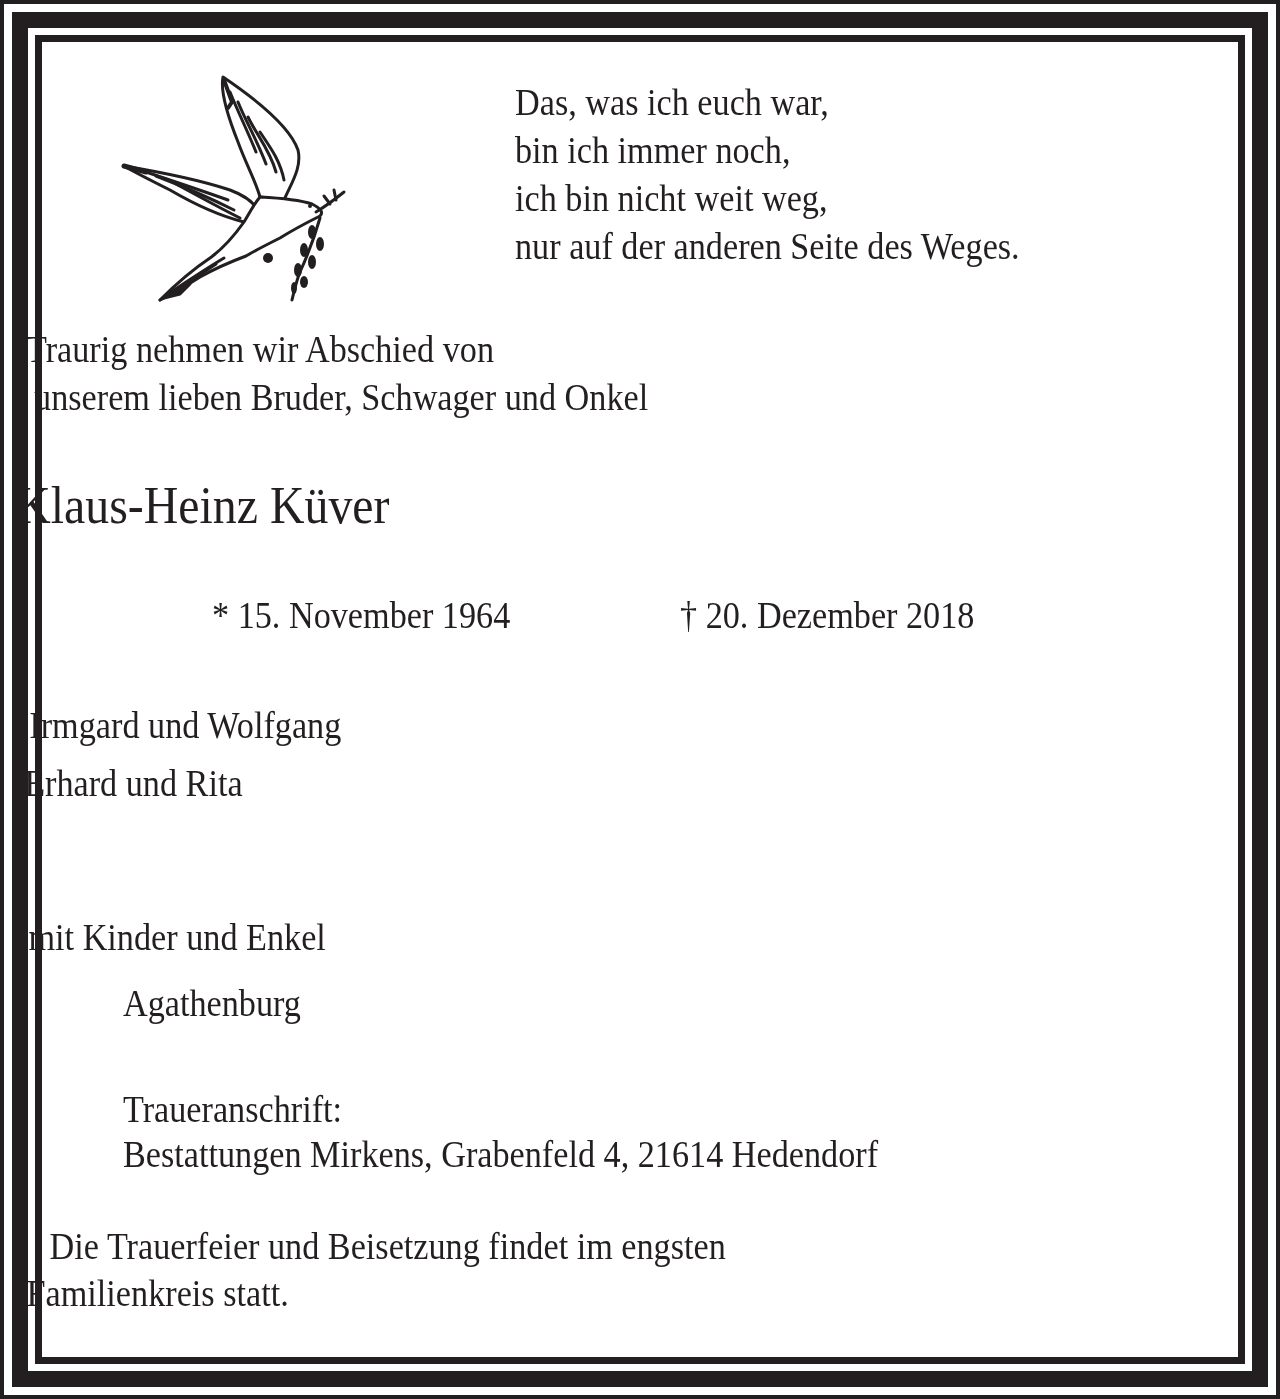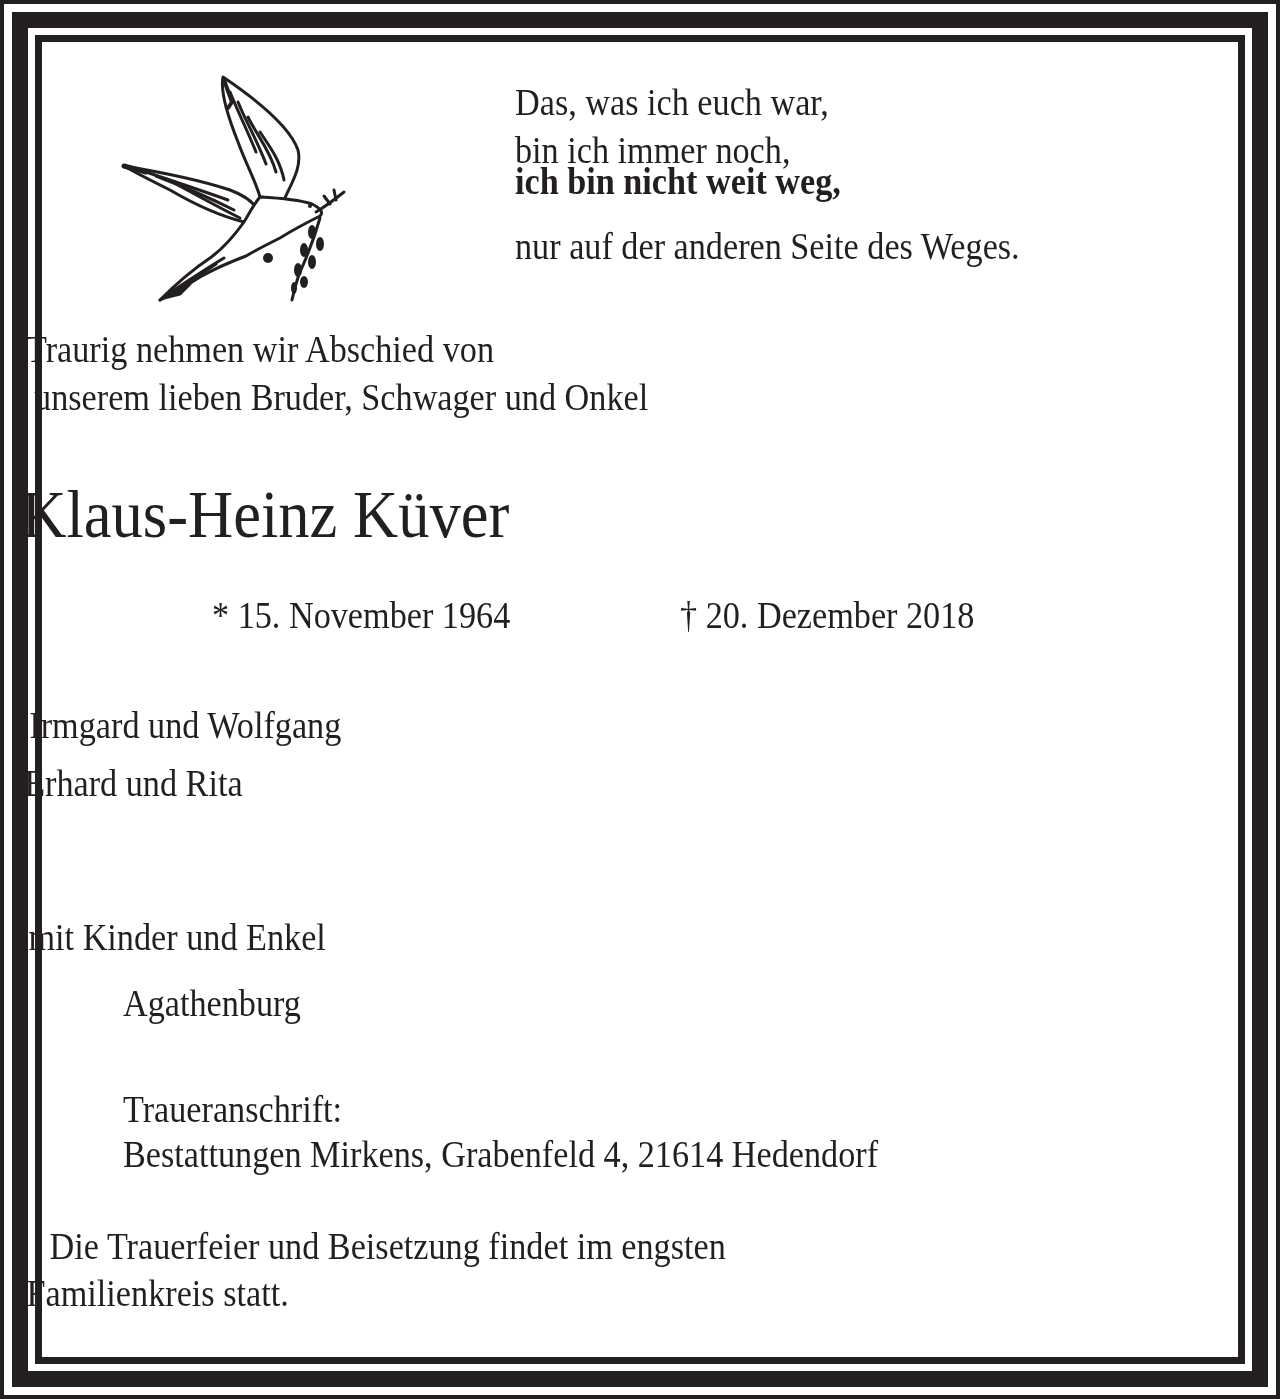--- a/index.html
+++ b/index.html
@@ -13,21 +13,21 @@
                 border: 7px solid #231f20; background: #fff; }
   .content { position: absolute; left: 0; top: 0; width: 1280px; height: 1399px; }
   .t { position: absolute; white-space: nowrap; line-height: 1; }
   .cond { display: inline-block; transform-origin: left top; }
   .center { left: 0; width: 1280px; }
   .center .cond { transform-origin: center top; }
   .poem { left: 515px; font-size: 38px; }
   .poem .cond { transform: scaleX(0.9); }
   .intro { font-size: 38px; }
   .intro .cond { transform: scaleX(0.9); }
-  .name { font-size: 68px; letter-spacing: 0px; }
+  .name { font-size: 52px; letter-spacing: 0px; }
   .name .cond { transform: scaleX(0.92); }
   .dates { font-size: 38px; }
   .dates .cond { transform: scaleX(0.9); }
   .family { font-size: 38px; padding-left: 12px; }
   .family .cond { transform: scaleX(0.9); }
   .left { left: 99px; font-size: 38px; margin-left: 24px; }
   .left .cond { transform: scaleX(0.9); }
   .dove { position: absolute; left: 120px; top: 72px; width: 230px; height: 232px; }
 </style>
 </head>
@@ -71,21 +71,21 @@
     <ellipse cx="192" cy="190" rx="4" ry="7" fill="#231f20" stroke="none"></ellipse>
     <ellipse cx="178" cy="198" rx="4" ry="7" fill="#231f20" stroke="none"></ellipse>
     <ellipse cx="184" cy="210" rx="4" ry="6" fill="#231f20" stroke="none"></ellipse>
     <ellipse cx="174" cy="216" rx="3" ry="6" fill="#231f20" stroke="none"></ellipse>
 
     <circle cx="148" cy="186" r="5" fill="#231f20" stroke="none"></circle>
   </svg>
 
   <div class="t poem" style="top:83px;"><span class="cond">Das, was ich euch war,</span></div>
   <div class="t poem" style="top:131px;"><span class="cond">bin ich immer noch,</span></div>
-  <div class="t poem" style="top:162px;font-weight:bold;"><span class="cond">ich bin nicht weit weg,</span></div>
+  <div class="t poem" style="top:179px;"><span class="cond">ich bin nicht weit weg,</span></div>
   <div class="t poem" style="top:227px;text-align:center;"><span class="cond">nur auf der anderen Seite des Weges.</span></div>
 
   <div class="t center intro" style="top:330px;"><span class="cond">Traurig nehmen wir Abschied von</span></div>
   <div class="t center intro" style="top:378px;"><span class="cond">unserem lieben Bruder, Schwager und Onkel</span></div>
 
   <div class="t center name" style="top:480px;"><span class="cond">Klaus-Heinz Küver</span></div>
 
   <div class="t dates" style="left:212px; top:596px;"><span class="cond">* 15. November 1964</span></div>
   <div class="t dates" style="left:680px; top:596px;"><span class="cond">† 20. Dezember 2018</span></div>
 

